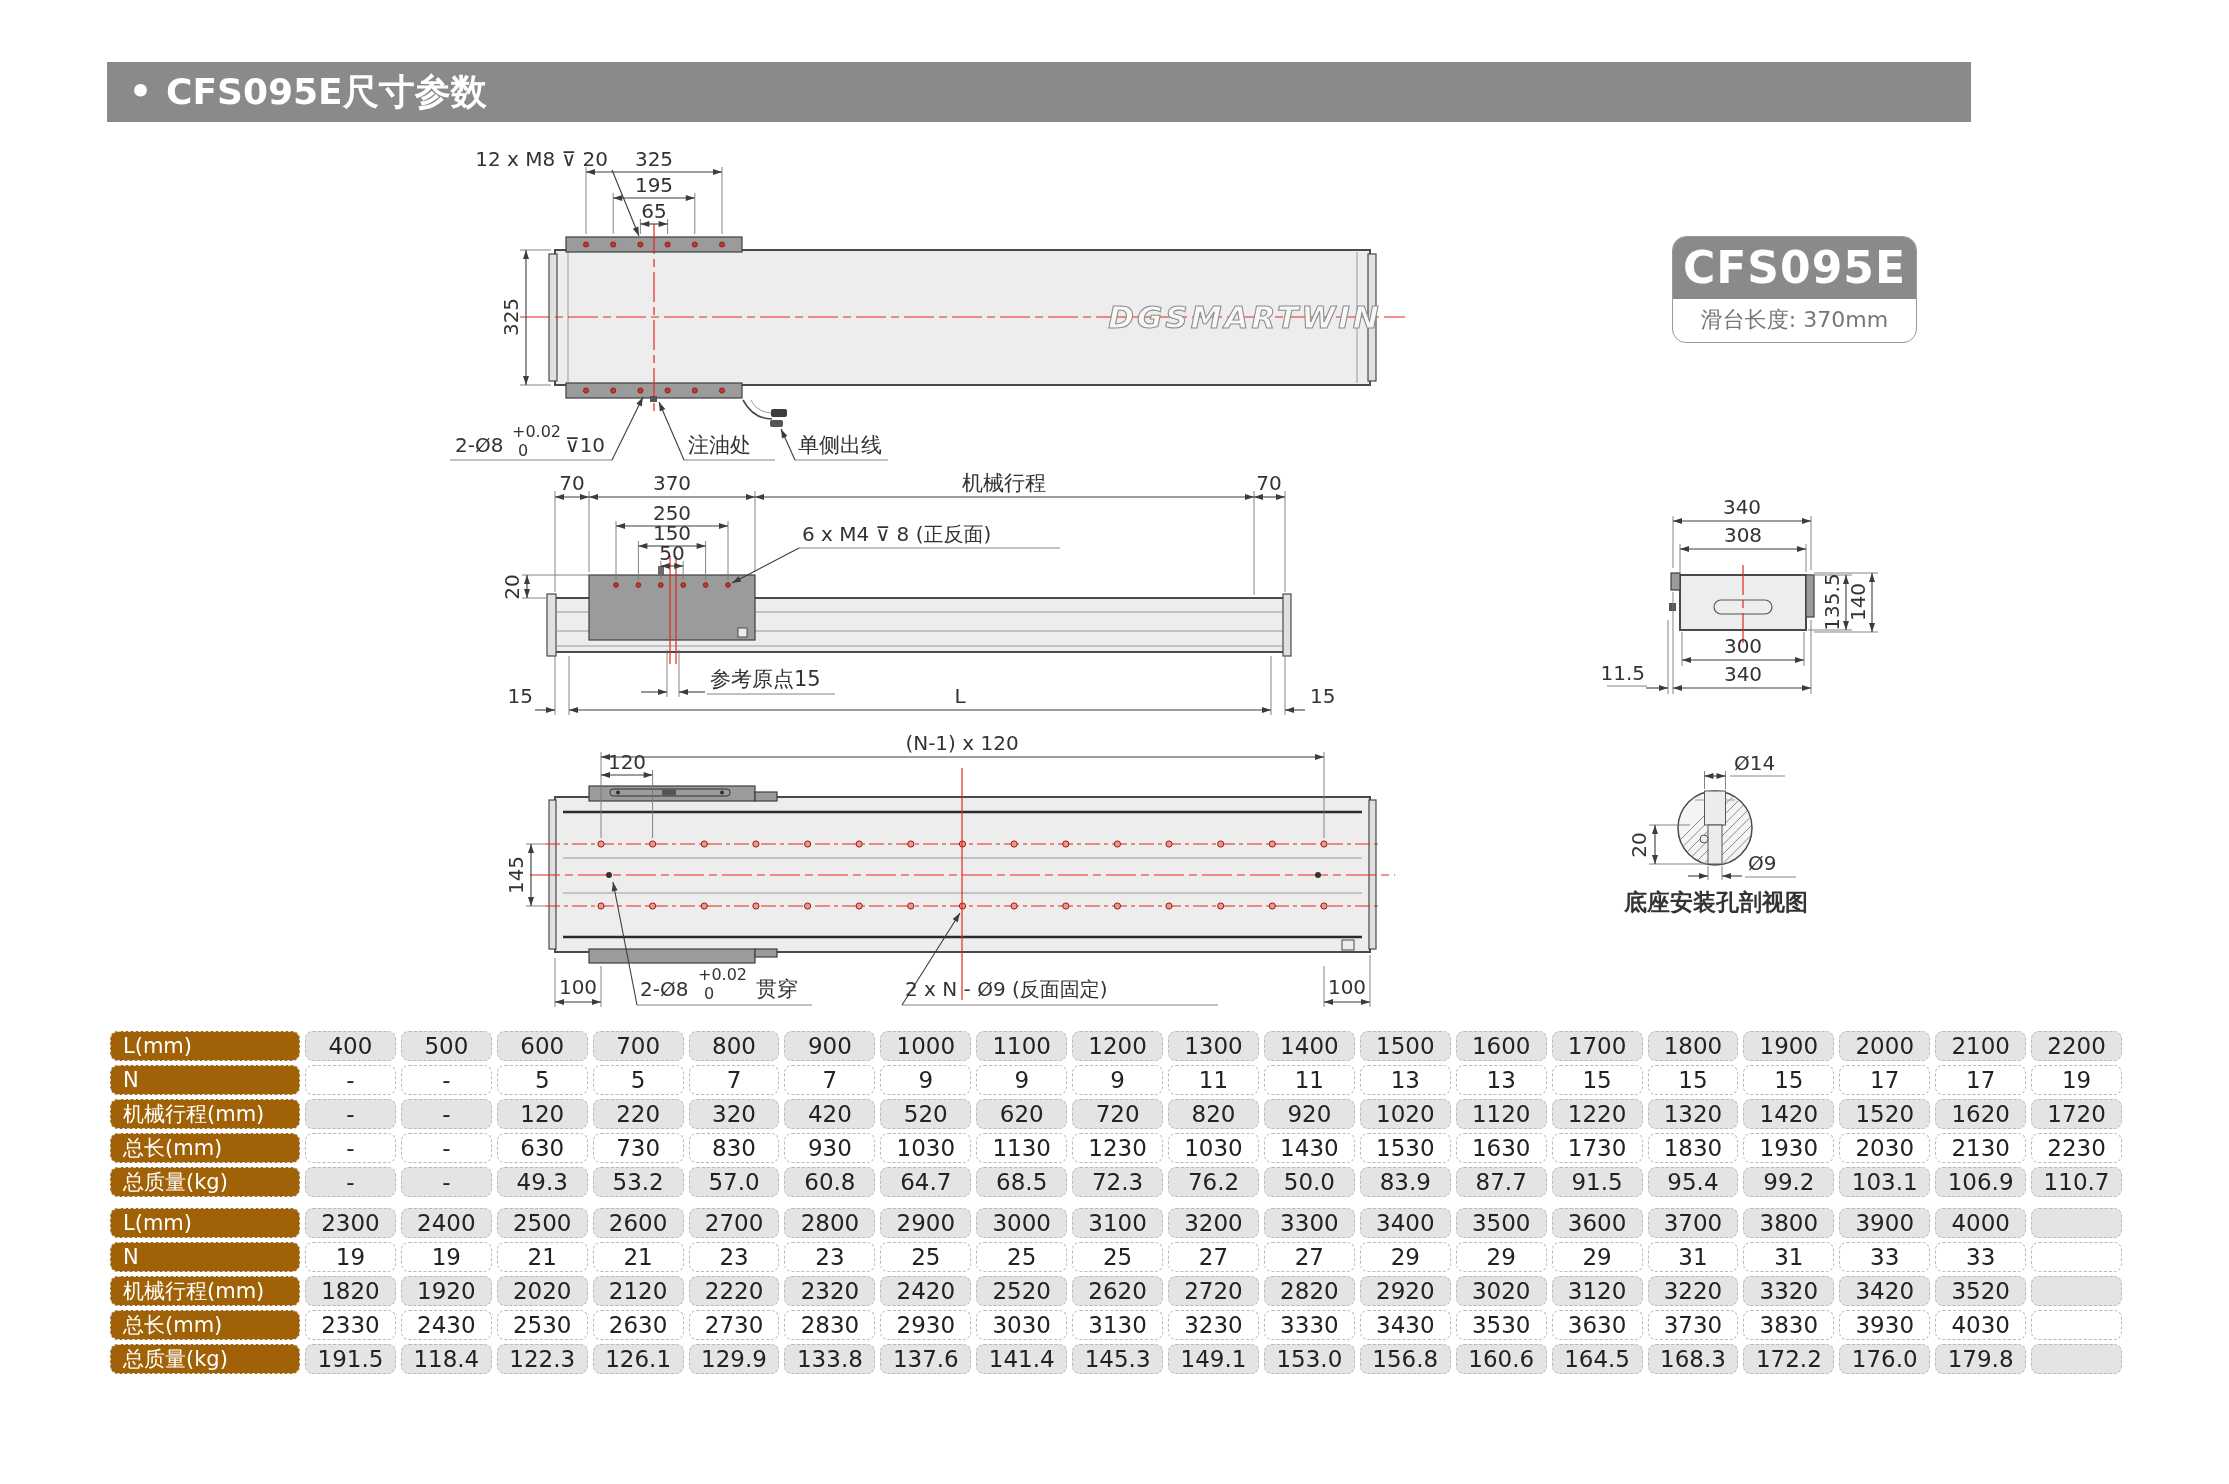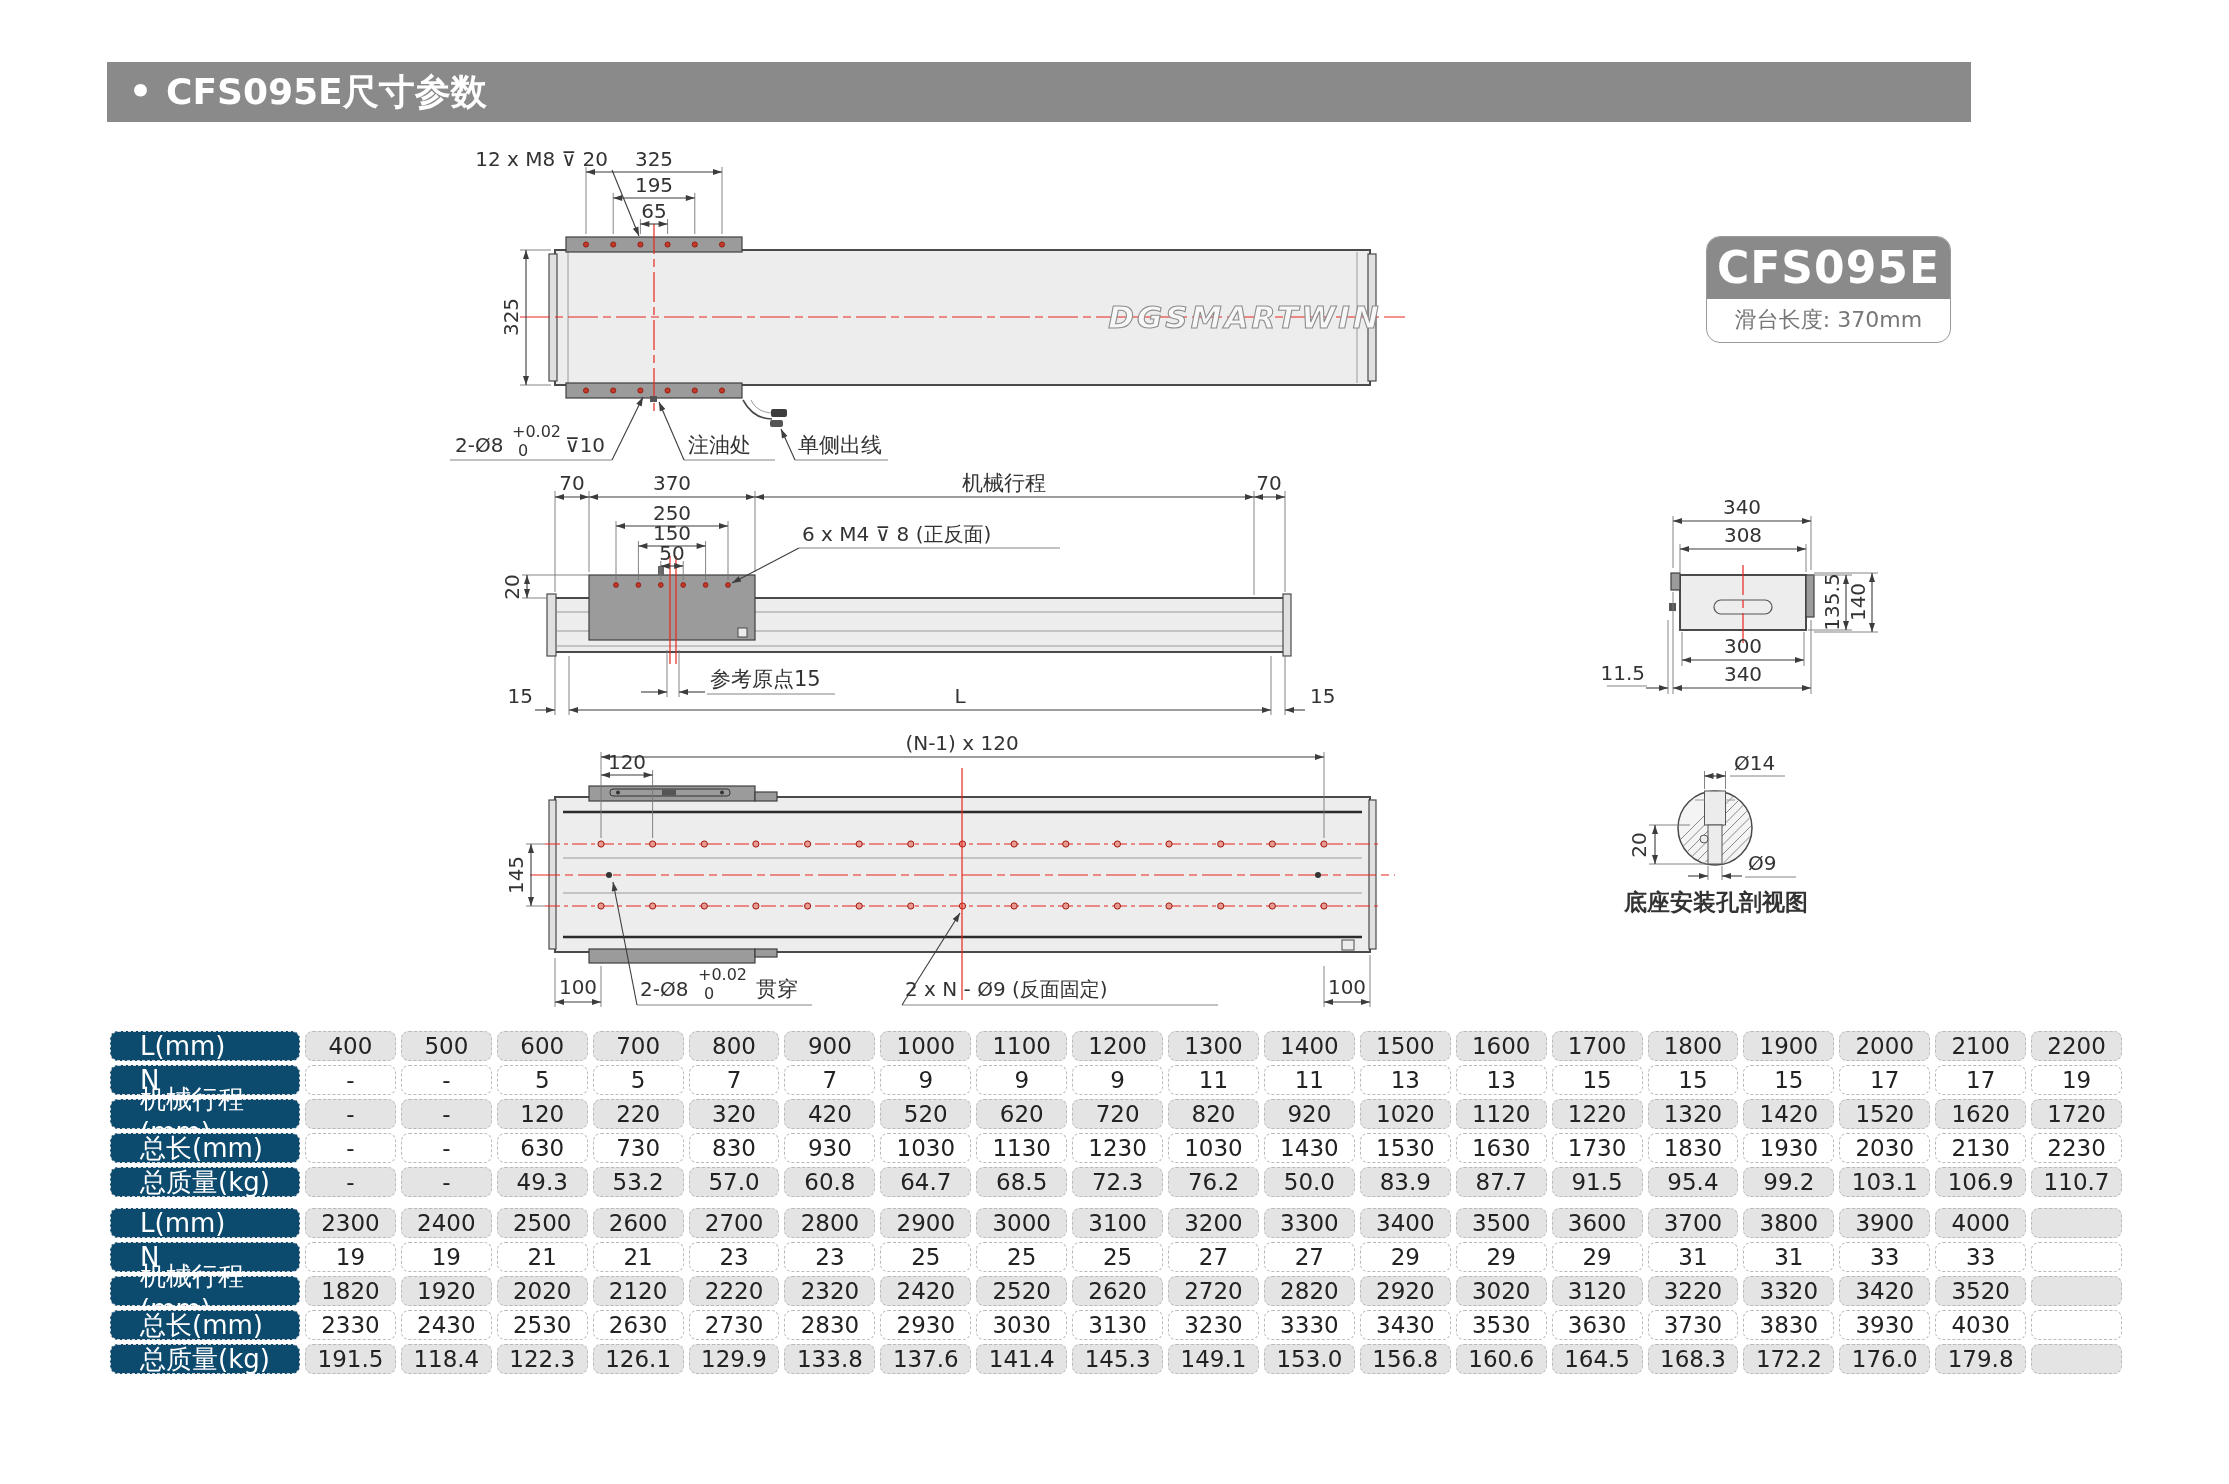--- a/index.html
+++ b/index.html
@@ -3,21 +3,21 @@
 <meta charset="utf-8">
 <style>
   html,body{margin:0;padding:0;background:#fff;}
   .page{position:relative;width:2229px;height:1484px;background:#fff;overflow:hidden;
         font-family:"DejaVu Sans","Liberation Sans",sans-serif;}
   .titlebar{position:absolute;left:107px;top:62px;width:1864px;height:60px;background:#8a8a8a;
             color:#fff;font-size:36px;font-weight:bold;line-height:60px;padding-left:22px;box-sizing:border-box;}
   .titlebar .bullet{margin-right:14px;}
   
   .badge{position:absolute;left:1672px;top:236px;width:243px;height:105px;border-radius:14px;
-         overflow:hidden;border:1px solid #9a9a9a;background:#fff;margin-left:34px;}
+         overflow:hidden;border:1px solid #9a9a9a;background:#fff;}
   .badge .model{background:#8a8a8a;color:#fff;height:62px;line-height:62px;text-align:center;
                 font-size:44px;font-weight:bold;letter-spacing:1px;}
   .badge .sub{height:42px;line-height:42px;text-align:center;color:#777;font-size:22px;}
   
   svg.draw{position:absolute;left:0;top:0;}
   .body{fill:#ededed;stroke:#4a4a4a;stroke-width:2;}
   .cap{fill:#e0e0e0;stroke:#4a4a4a;stroke-width:1.2;}
   .car{fill:#9b9b9b;stroke:#3f3f3f;stroke-width:1.2;}
   .ln{stroke:#4a4a4a;stroke-width:1.6;fill:none;}
   .lnb{stroke:#2b2b2b;stroke-width:2.4;fill:none;}
@@ -35,22 +35,22 @@
   text.cj{font-size:21px;fill:#333;}
   text.logo{font-size:31px;font-weight:bold;font-style:italic;fill:#f7f7f7;stroke:#8d8d8d;
             stroke-width:1.1;letter-spacing:3px;}
   text.caption{font-size:23px;font-weight:600;fill:#333;}
   
   .spec-table{position:absolute;left:110px;width:2012px;display:grid;
               grid-template-columns:190px repeat(19,1fr);column-gap:5px;row-gap:4px;}
   .t1{top:1031px;} .t2{top:1208px;}
   .cell{height:30px;border-radius:8px;border:1px dashed #b9b9b9;font-size:23px;color:#222;
         display:flex;align-items:center;justify-content:center;box-sizing:border-box;}
-  .cell.label{background:#0c4a6e;color:#fff;justify-content:flex-start;padding-left:29px;
-              font-size:26px;border-color:#d8d8d8;}
+  .cell.label{background:#a16207;color:#fff;justify-content:flex-start;padding-left:12px;
+              font-size:21px;border-color:#d8d8d8;}
   .cell.shade{background:#e4e4e4;}
   .cell.light{background:#ffffff;}
 </style>
 </head>
 <body>
 
 <div class="page">
 
   <div class="titlebar">
     <span class="bullet">•</span><span>CFS095E尺寸参数</span>

